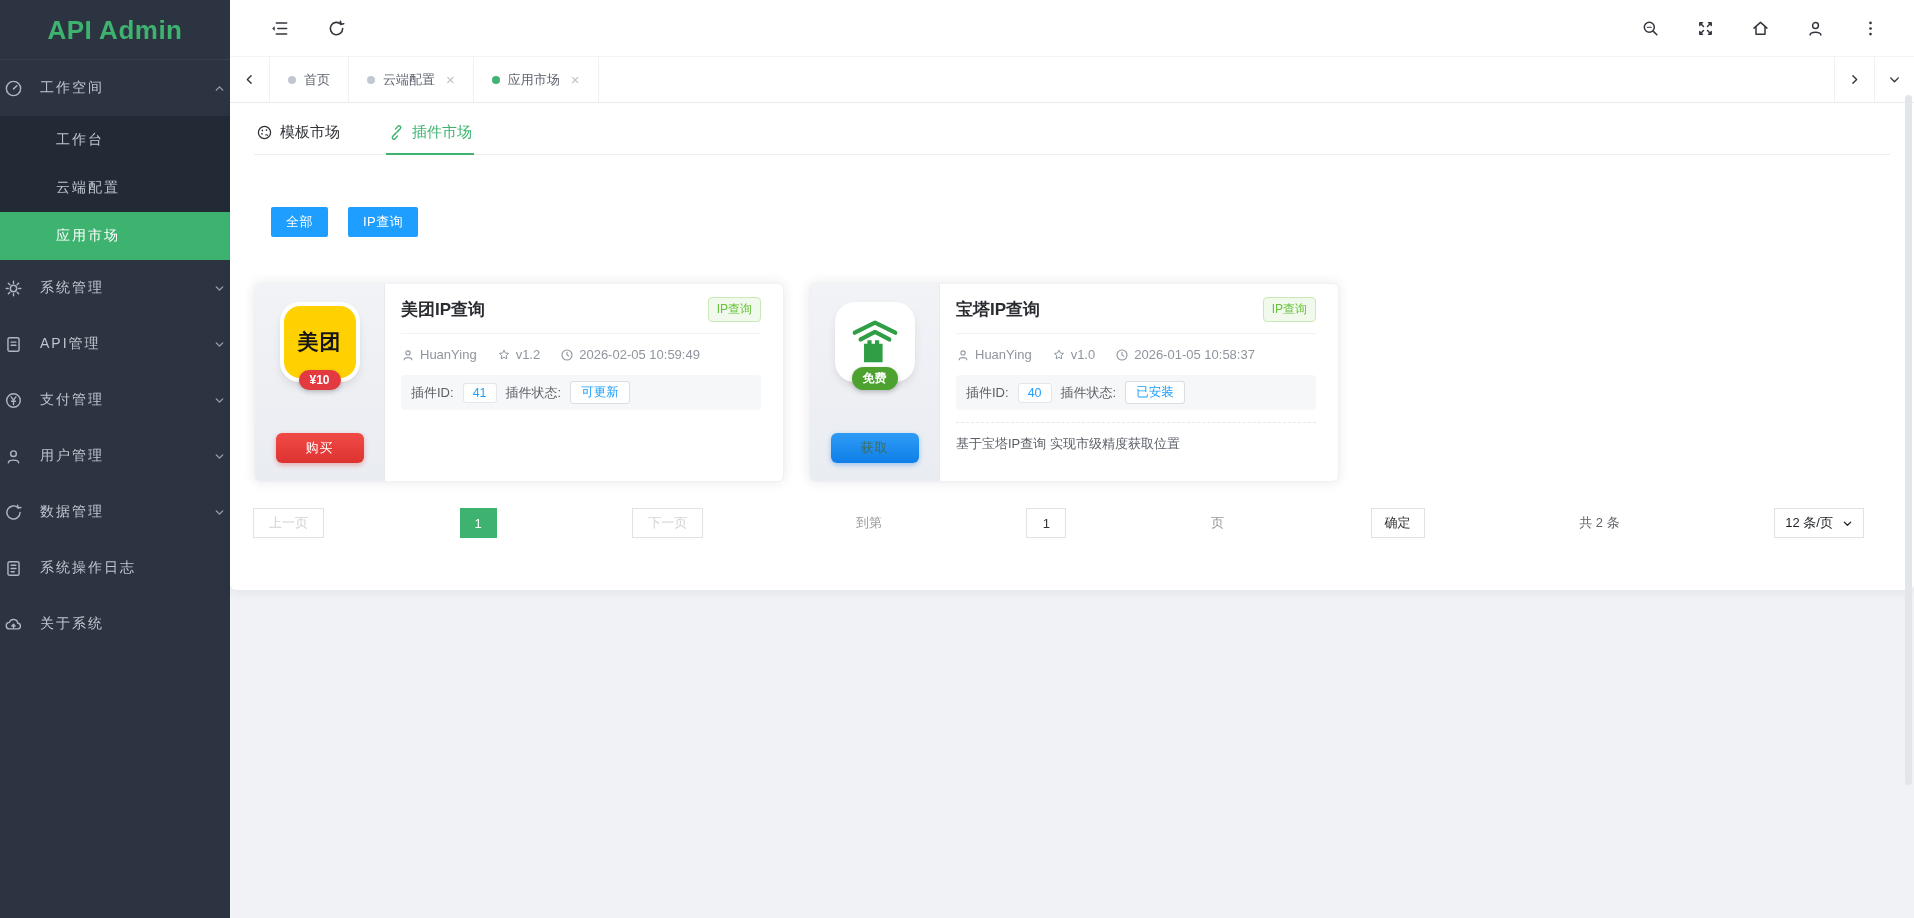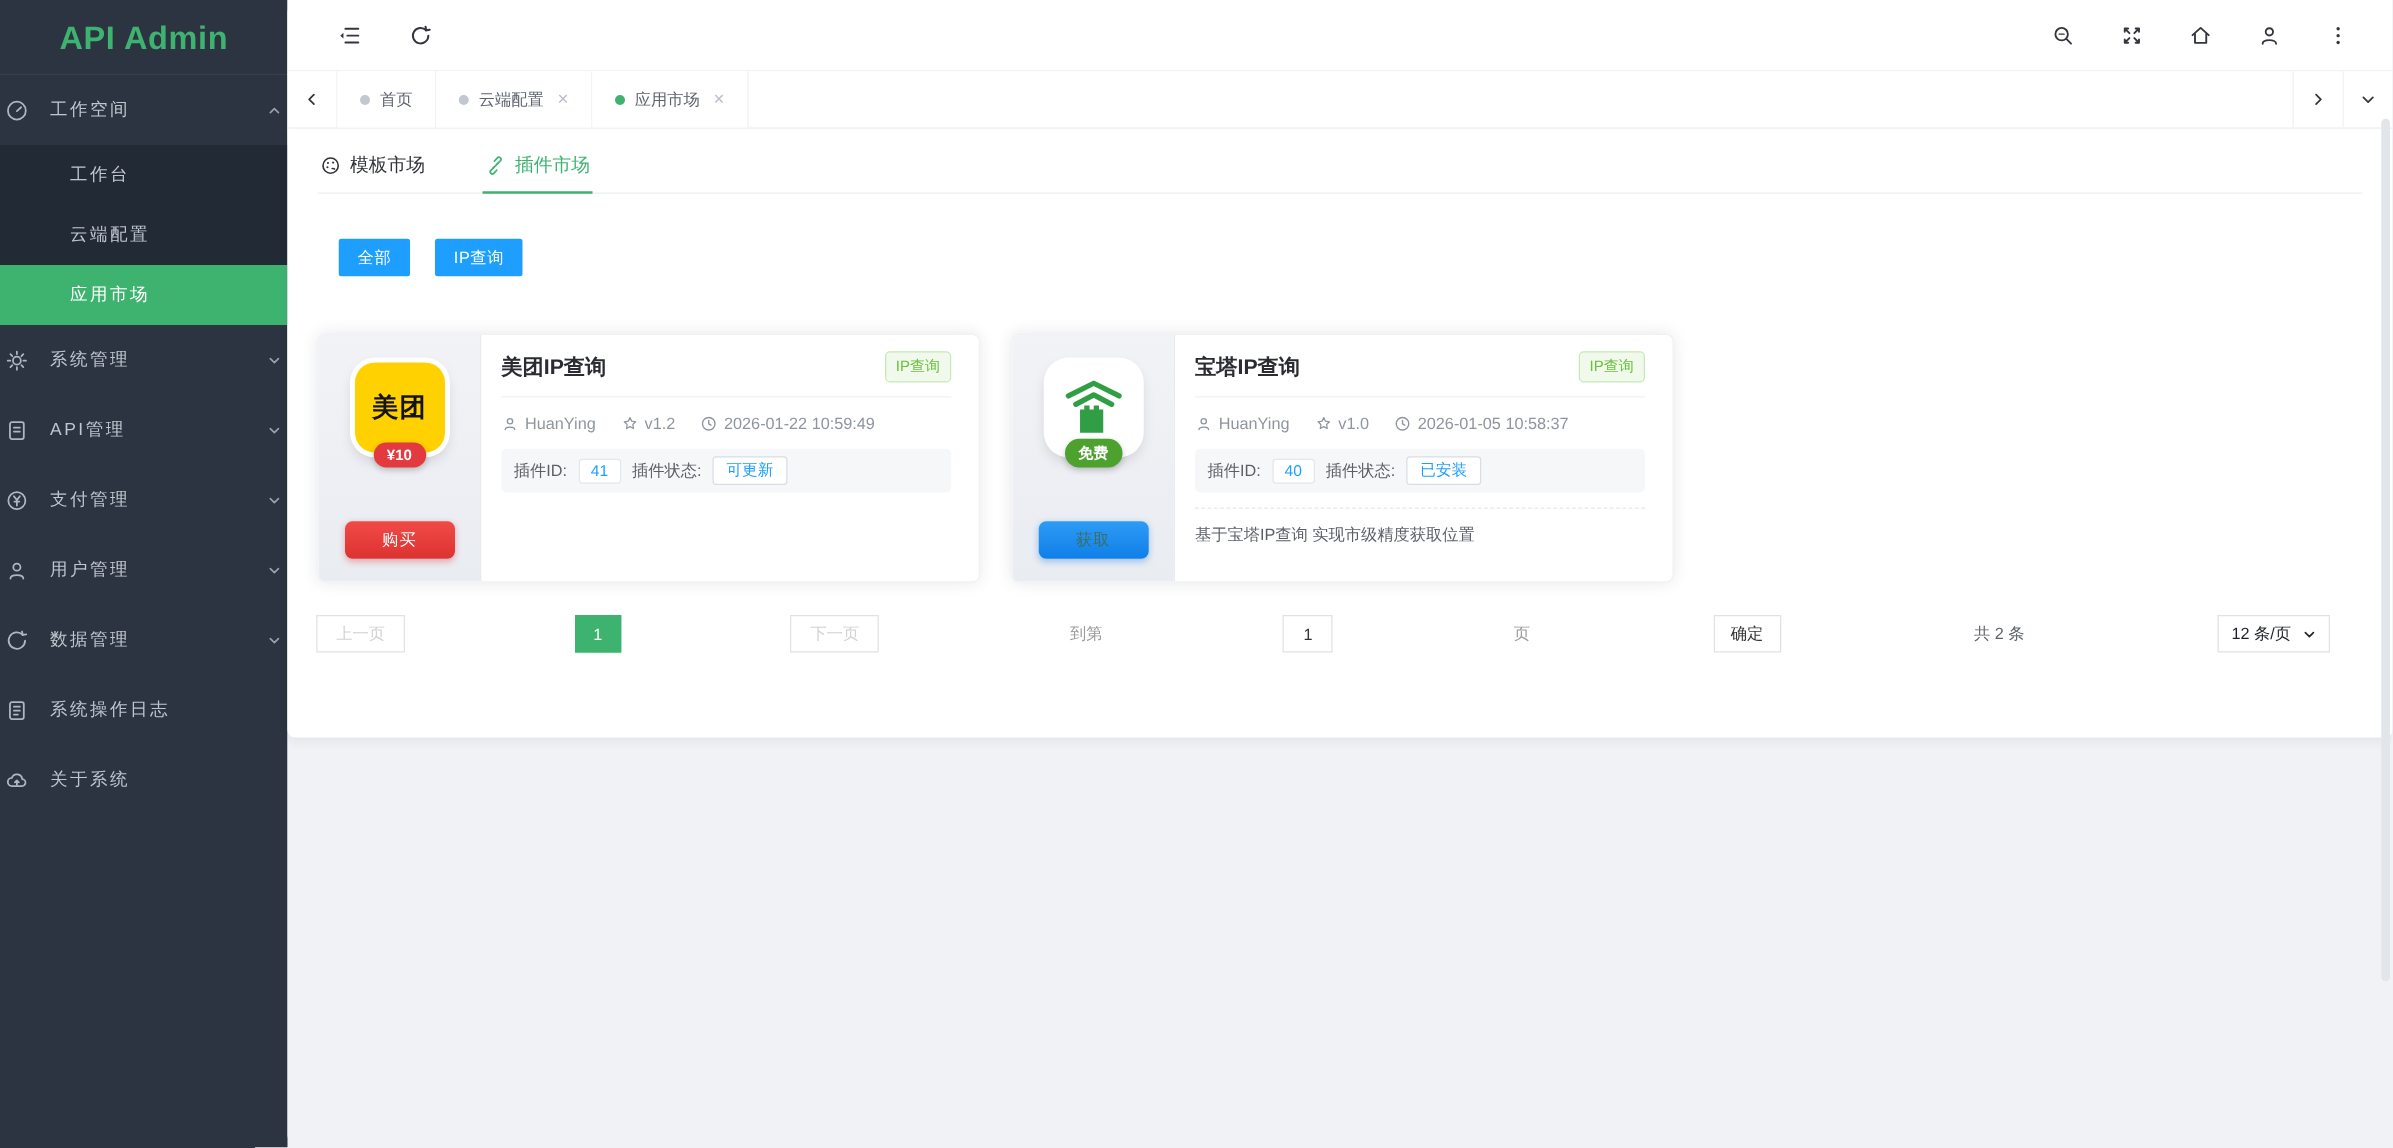--- a/index.html
+++ b/index.html
@@ -37,21 +37,21 @@
 
   .content { flex:1; position:relative; }
   .panel { background:#fff; height:487px; padding:14px 24px 0; border-radius:0 0 6px 6px; box-shadow:0 4px 8px rgba(25,40,70,.05); }
 
   .market-tabs { display:flex; gap:44px; border-bottom:1px solid #eceef2; }
   .mtab { display:flex; align-items:center; gap:7px; font-size:15px; color:#303238; padding:6px 2px 12px; position:relative; cursor:pointer; }
   .mtab .mtab-ic { width:17px; height:17px; }
   .mtab.active { color:#3eb370; }
   .mtab.active::after { content:""; position:absolute; left:0; right:0; bottom:-1px; height:2px; background:#3eb370; }
 
-  .filters { margin-top:36px; display:flex; gap:20px;padding-left:17px; }
+  .filters { margin-top:52px; display:flex; gap:20px;padding-left:17px; }
   .filter-btn { background:#1e9fff; color:#fff; font-size:13px; height:30px; padding:0 15px; border:none; border-radius:2px; display:flex; align-items:center; cursor:pointer; letter-spacing:.5px; }
 
   .cards { margin-top:46px; display:flex; gap:25px; }
   .card { width:530px; height:199px; background:#fff; border-radius:6px; border:1px solid #f0f1f4; box-shadow:0 0 12px rgba(30,40,70,.10); display:flex; overflow:hidden; }
   .card-left { width:130px; flex:0 0 130px; background:linear-gradient(180deg,#f2f3f7,#e9ecf1); border-right:1px solid #e8eaef; display:flex; flex-direction:column; align-items:center; }
   .appicon-wrap { margin-top:22px; position:relative; }
   .appicon { width:72px; height:72px; border-radius:16px; box-shadow:0 0 0 4px #fff, 0 5px 12px rgba(0,0,0,.18); display:flex; align-items:center; justify-content:center; }
   .appicon.meituan { background:#ffd100; }
   .meituan-text { font-size:21px; font-weight:bold; color:#141414; letter-spacing:1px; }
   .appicon.baota { background:#ffffff; }
@@ -372,21 +372,21 @@
                   <svg viewBox="0 0 24 24" fill="none" stroke="currentColor" stroke-width="1.7" stroke-linejoin="round">
                       <path d="M12 3.6l2.4 4.9 5.4.8-3.9 3.8.9 5.4-4.8-2.5-4.8 2.5.9-5.4L4.2 9.3l5.4-.8z"></path>
                     </svg>
                   <span>v1.2</span>
                 </span>
                 <span class="meta-item">
                   <svg viewBox="0 0 24 24" fill="none" stroke="currentColor" stroke-width="1.9" stroke-linecap="round">
                       <circle cx="12" cy="12" r="8.6"></circle>
                       <path d="M12 7.3V12l3.1 1.9"></path>
                     </svg>
-                  <span>2026-01-22 10:59:49</span>
+                  <span>2026-02-05 10:59:49</span>
                 </span>
               </div>
               <div class="card-info">
                 <span>插件ID:</span>
                 <span class="chip">41</span>
                 <span>插件状态:</span>
                 <span class="chip status">可更新</span>
               </div>
             </div>
           </div>

